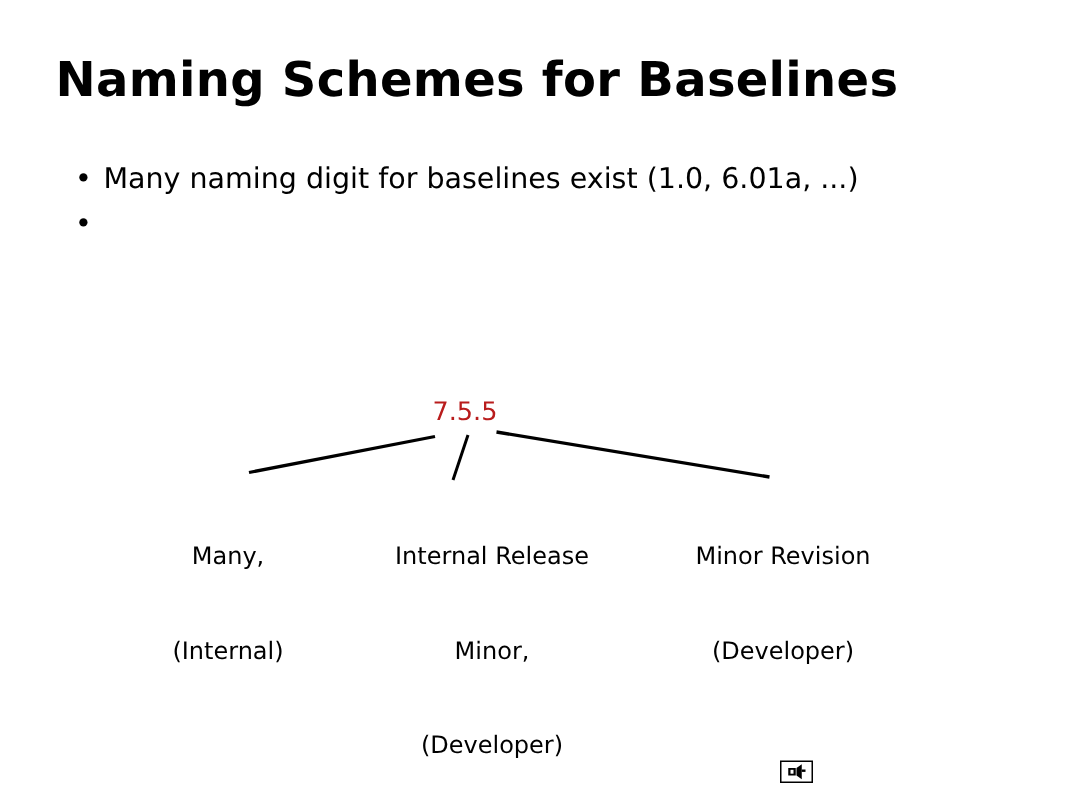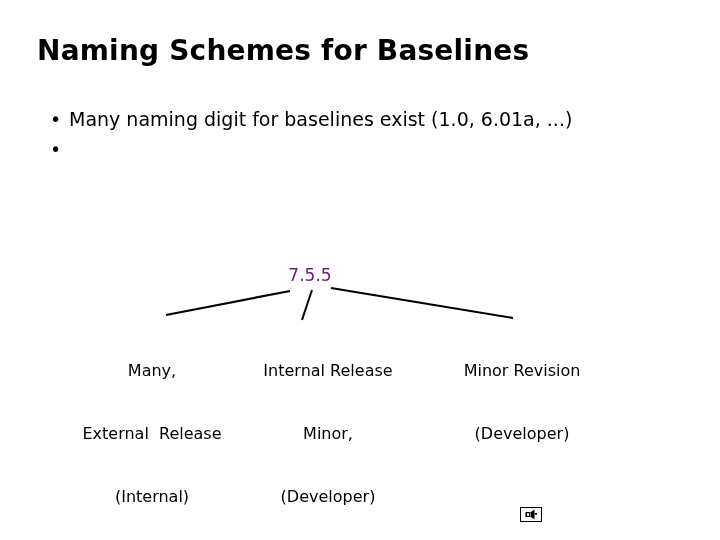--- a/index.html
+++ b/index.html
@@ -18,21 +18,21 @@
   .slide {
     position: absolute;
     inset: 0;
     background: #ffffff;
   }
   .slide-title {
     position: absolute;
     left: 37px;
     top: 34px;
     font-family: "DejaVu Sans", sans-serif;
-    font-size: 28px;
+    font-size: 32px;
     font-weight: bold;
     letter-spacing: 0.2px;
     color: #000000;
     white-space: nowrap;
   }
   .bullet-list {
     position: absolute;
     left: 46px;
     top: 104px;
     width: 620px;
@@ -69,21 +69,21 @@
   }
   .node-root {
     position: absolute;
     left: 278px;
     top: 10px;
     width: 64px;
     text-align: center;
     font-family: "DejaVu Sans", sans-serif;
     font-size: 17px;
     line-height: 20px;
-    color: #701a75;
+    color: #b91c1c;
   }
   .leaf {
     position: absolute;
     text-align: center;
     font-family: "DejaVu Sans", sans-serif;
     font-size: 16px;
     line-height: 21px;
     color: #000000;
     white-space: pre;
   }
@@ -127,21 +127,20 @@
     <svg class="diagram-svg" width="720" height="140" viewBox="0 0 720 140">
       <line x1="290" y1="36" x2="166" y2="60" stroke="#000000" stroke-width="2.2"></line>
       <line x1="312" y1="35" x2="302" y2="65" stroke="#000000" stroke-width="2"></line>
       <line x1="331" y1="33" x2="513" y2="63" stroke="#000000" stroke-width="2.2"></line>
     </svg>
 
     <div class="node-root">7.5.5</div>
 
     <div class="leaf leaf-major">
       <div>Many,</div>
-      <div>External  Release</div>
       <div>(Internal)</div>
     </div>
 
     <div class="leaf leaf-minor">
       <div>Internal Release</div>
       <div>Minor,</div>
       <div>(Developer)</div>
     </div>
 
     <div class="leaf leaf-small">

